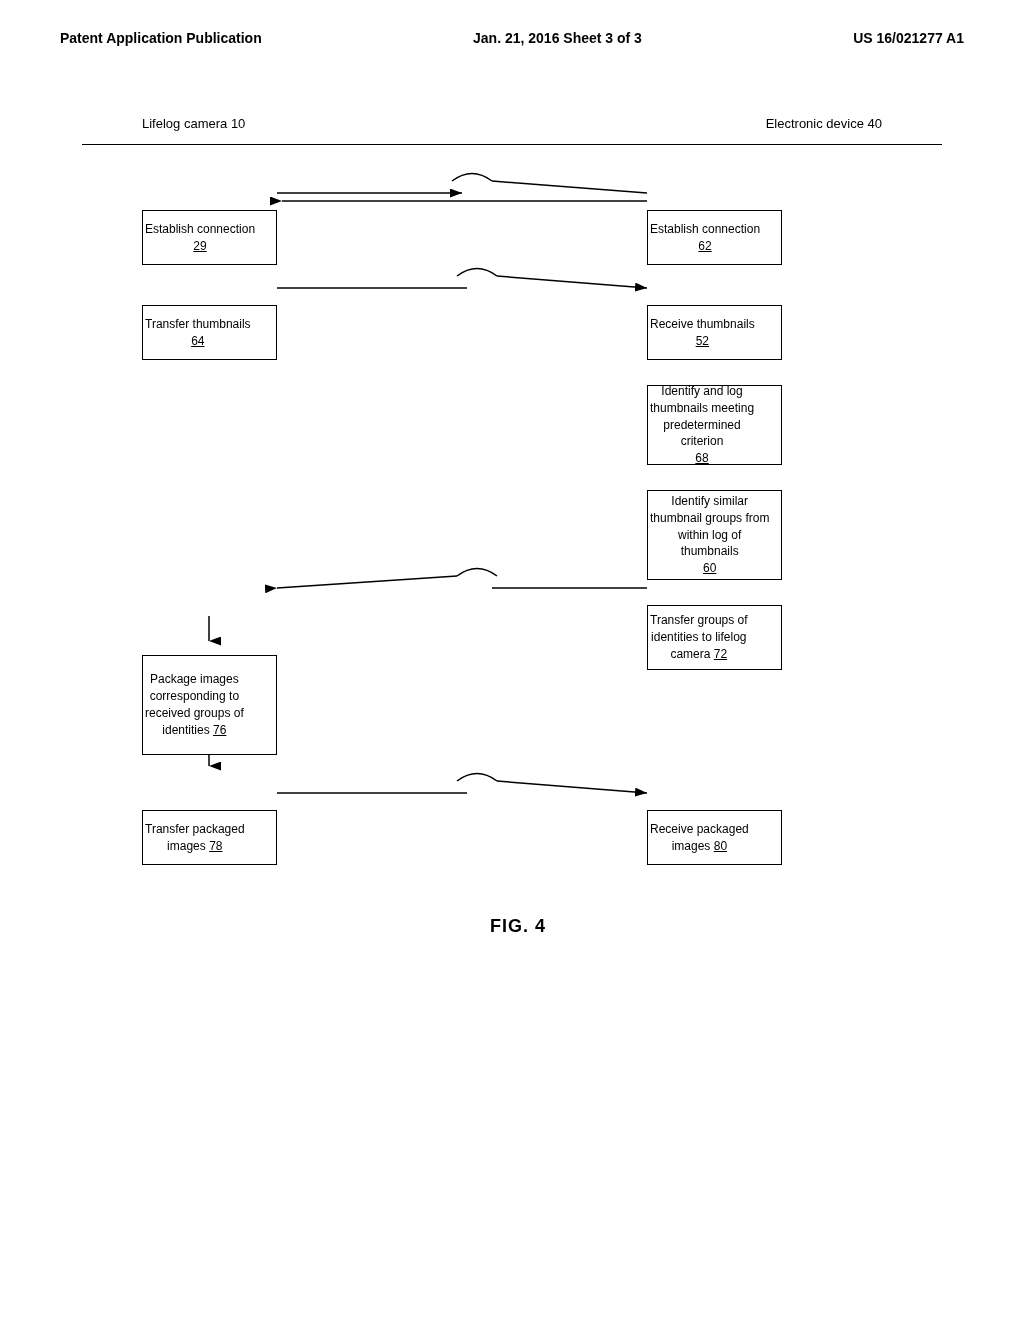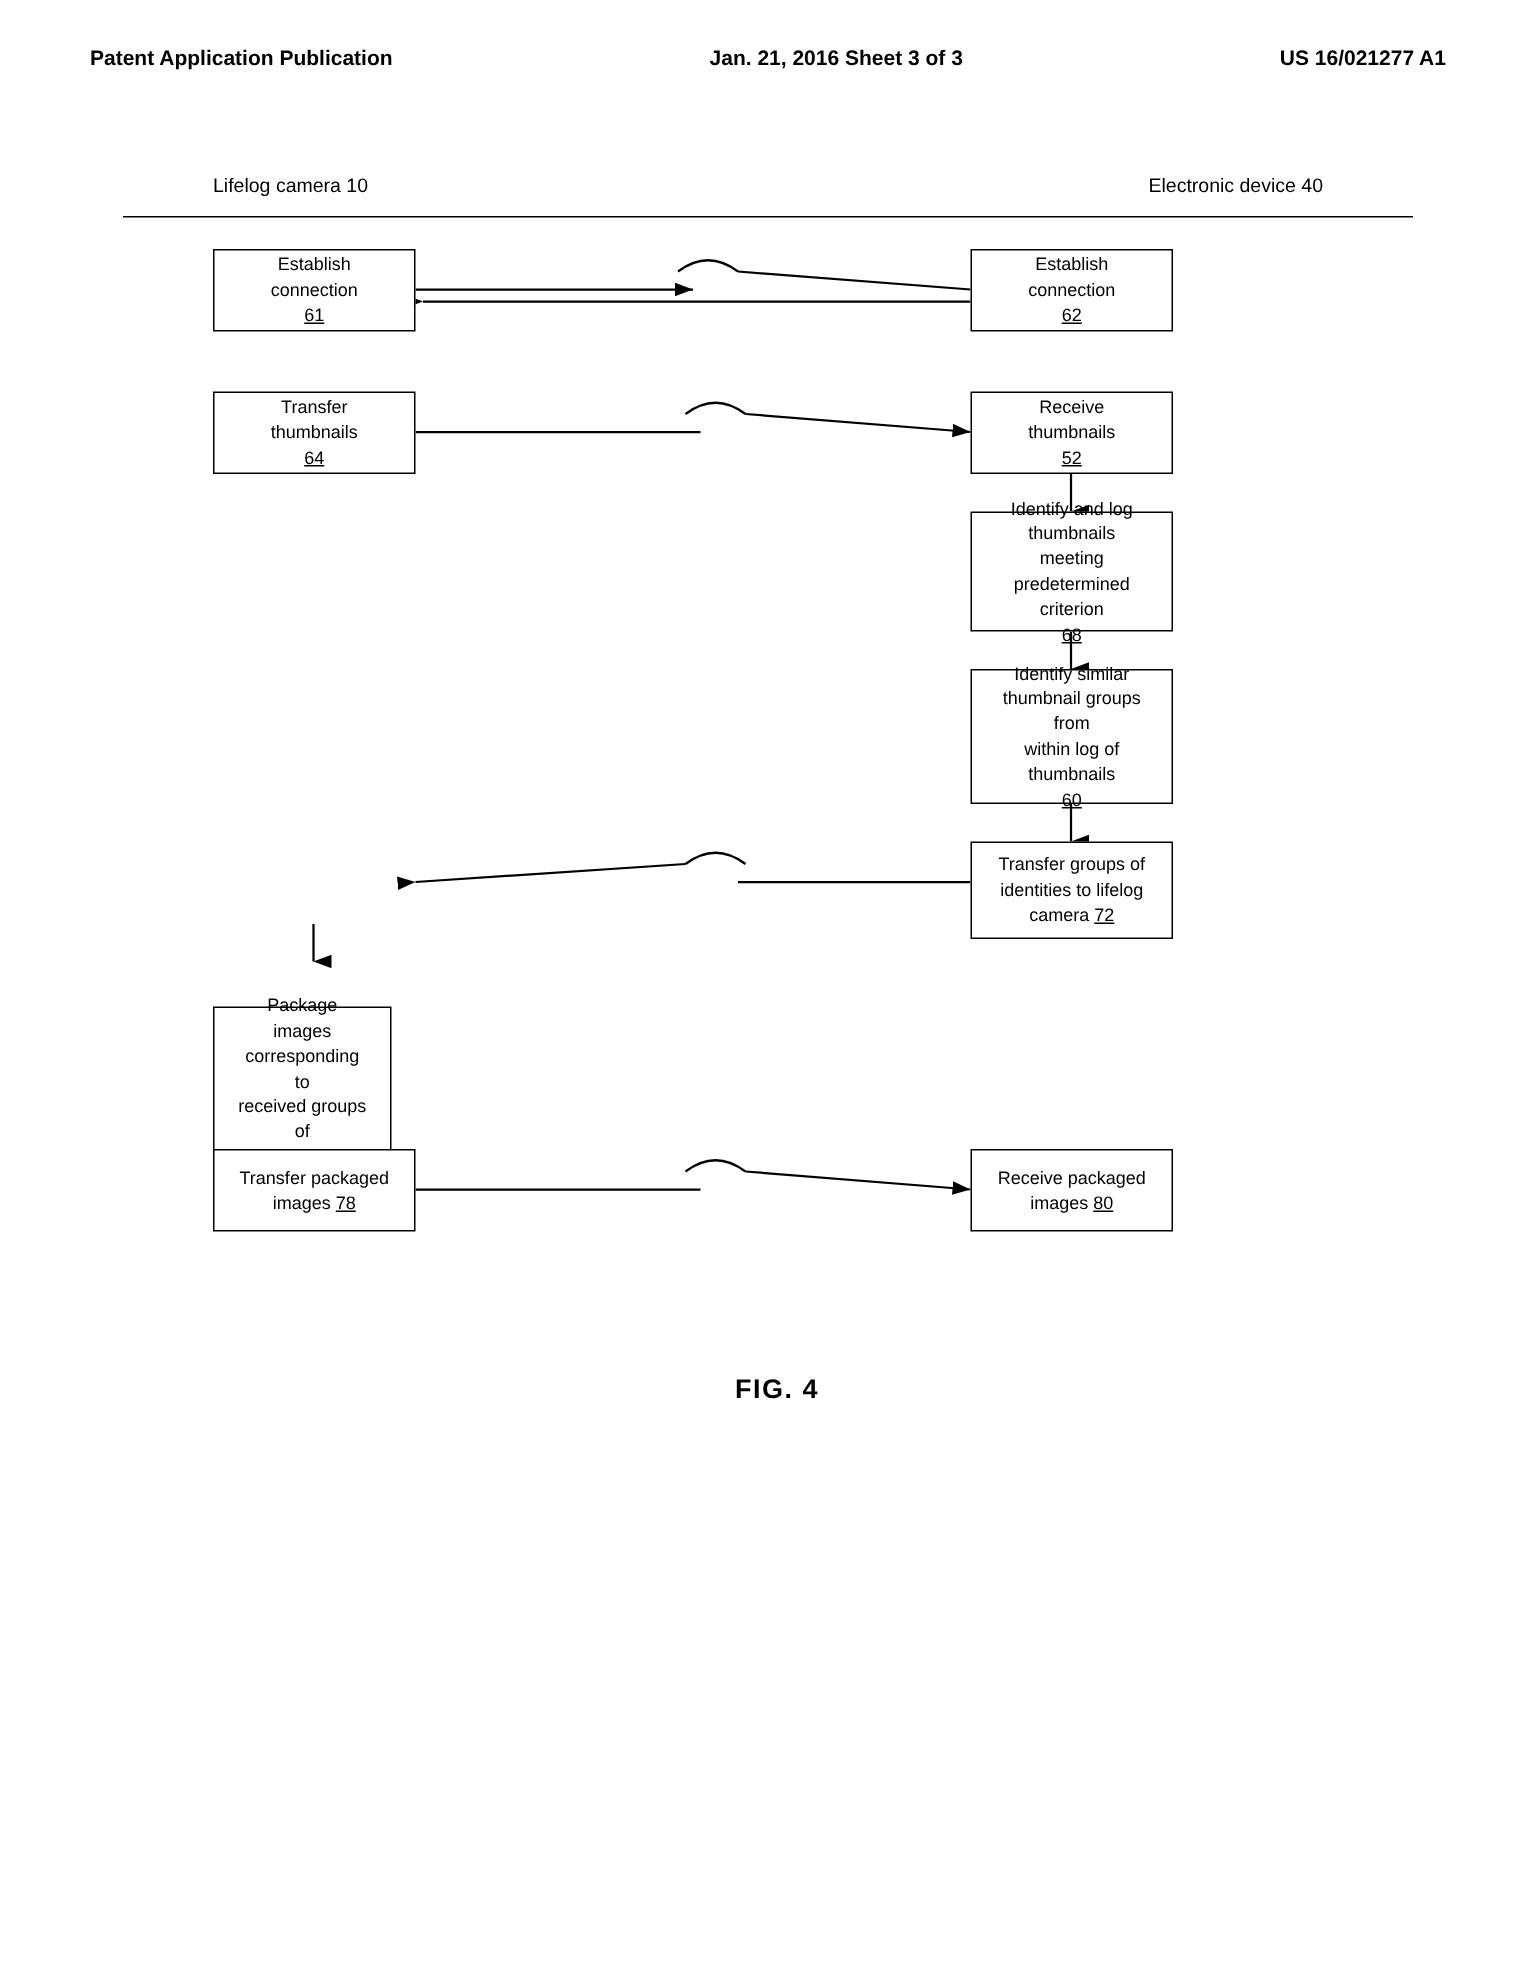--- a/index.html
+++ b/index.html
@@ -68,26 +68,27 @@
       background: #000;
     }
 
     
     .box {
       position: absolute;
       border: 1px solid #000;
       background: #fff;
       display: flex;
       flex-direction: column;
-      align-items: center;
+      align-items: flex-start;
       justify-content: center;
       text-align: center;
-      padding: 6px 15px;
+      padding: 6px 2px;
       font-size: 12px;
       line-height: 1.4;
+      margin-top: 44px;
     }
 
     
     .svg-overlay {
       position: absolute;
       top: 0;
       left: 0;
       width: 100%;
       height: 100%;
       pointer-events: none;
@@ -159,21 +160,21 @@
       <line x1="127" y1="500" x2="127" y2="525" stroke="#000" stroke-width="1.5" marker-end="url(#arrowhead-down)"></line>
 
       <line x1="127" y1="625" x2="127" y2="650" stroke="#000" stroke-width="1.5" marker-end="url(#arrowhead-down)"></line>
 
       <line x1="195" y1="677" x2="385" y2="677" stroke="#000" stroke-width="1.5"></line>
       <path d="M 375,665 Q 395,650 415,665" fill="none" stroke="#000" stroke-width="1.5"></path>
       <line x1="415" y1="665" x2="565" y2="677" stroke="#000" stroke-width="1.5" marker-end="url(#arrowhead-right)"></line>
     </svg>
 
     <div class="box" style="left:60px; top:50px; width:135px; height:55px;">
-      <span>Establish connection<br><u>61</u></span>
+      <span>Establish connection<br><u>29</u></span>
     </div>
 
     <div class="box" style="left:565px; top:50px; width:135px; height:55px;">
       <span>Establish connection<br><u>62</u></span>
     </div>
 
     <div class="box" style="left:60px; top:145px; width:135px; height:55px;">
       <span>Transfer thumbnails<br><u>64</u></span>
     </div>
 
@@ -187,21 +188,21 @@
 
     <div class="box" style="left:565px; top:330px; width:135px; height:90px;">
       <span>Identify similar<br>thumbnail groups from<br>within log of<br>thumbnails<br><u>60</u></span>
     </div>
 
     <div class="box" style="left:565px; top:445px; width:135px; height:65px;">
       <span>Transfer groups of<br>identities to lifelog<br>camera <u>72</u></span>
     </div>
 
 
-    <div class="box" style="left:60px; top:555px; width:119px; height:100px;">
+    <div class="box" style="left:60px; top:495px; width:135px; height:100px;">
       <span>Package images<br>corresponding to<br>received groups of<br>identities <u>76</u></span>
     </div>
 
     <div class="box" style="left:60px; top:650px; width:135px; height:55px;">
       <span>Transfer packaged<br>images <u>78</u></span>
     </div>
 
     <div class="box" style="left:565px; top:650px; width:135px; height:55px;">
       <span>Receive packaged<br>images <u>80</u></span>
     </div>

